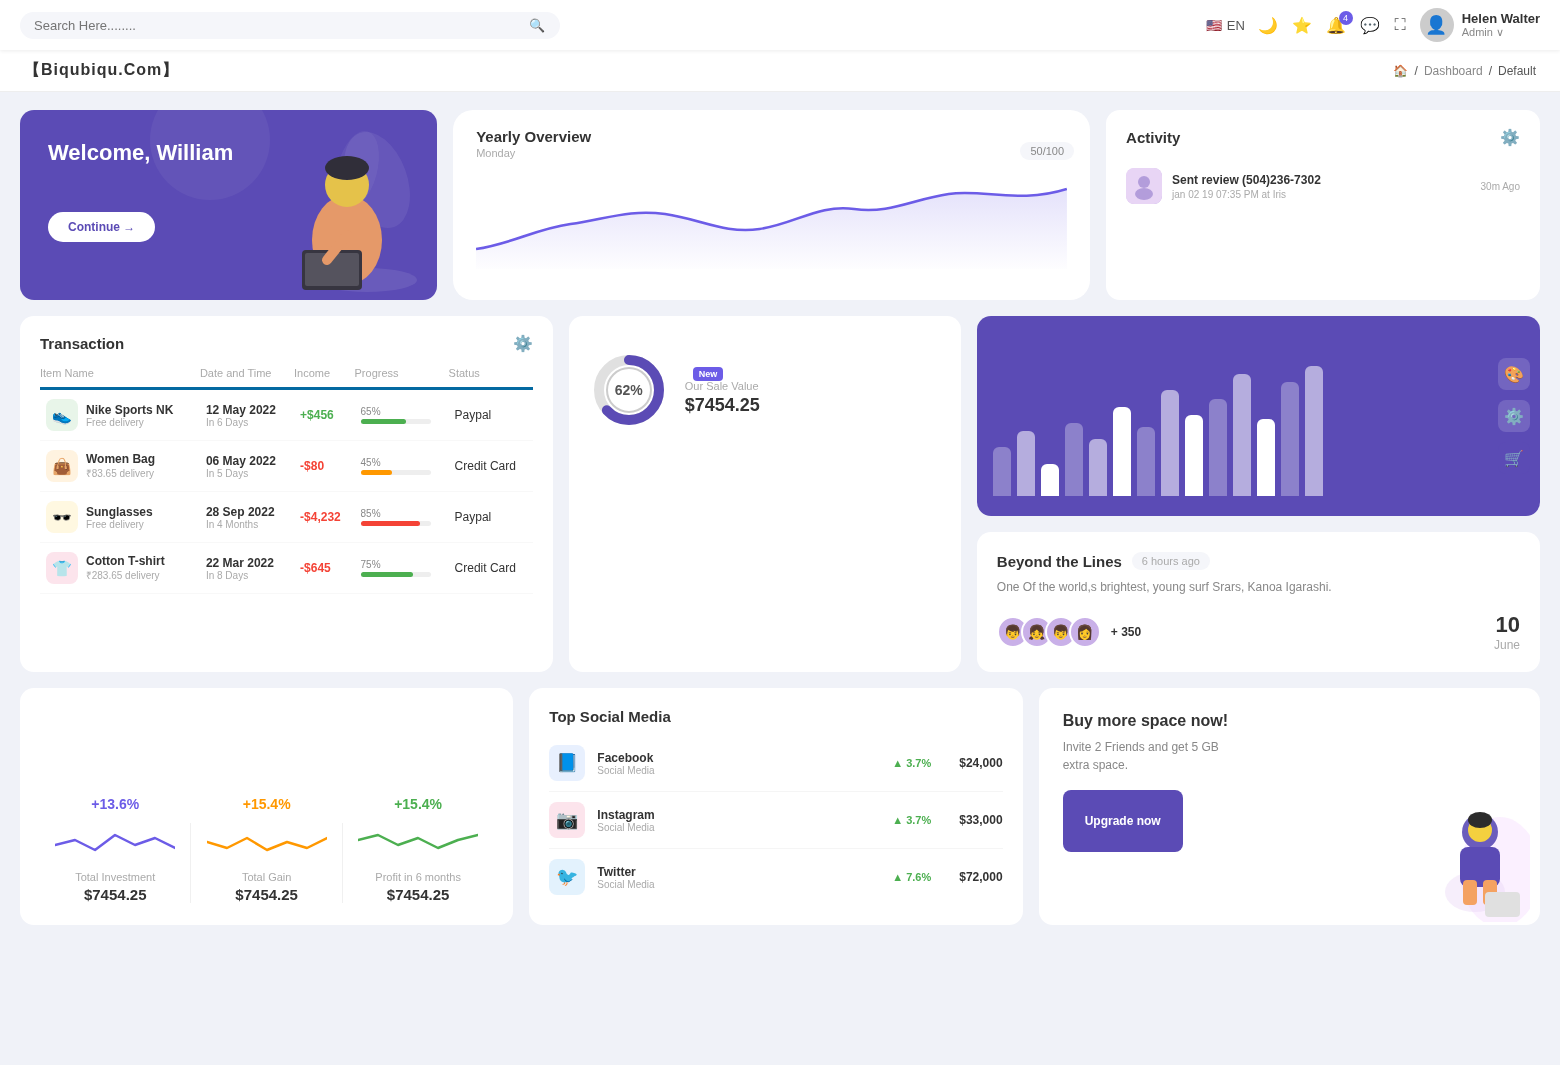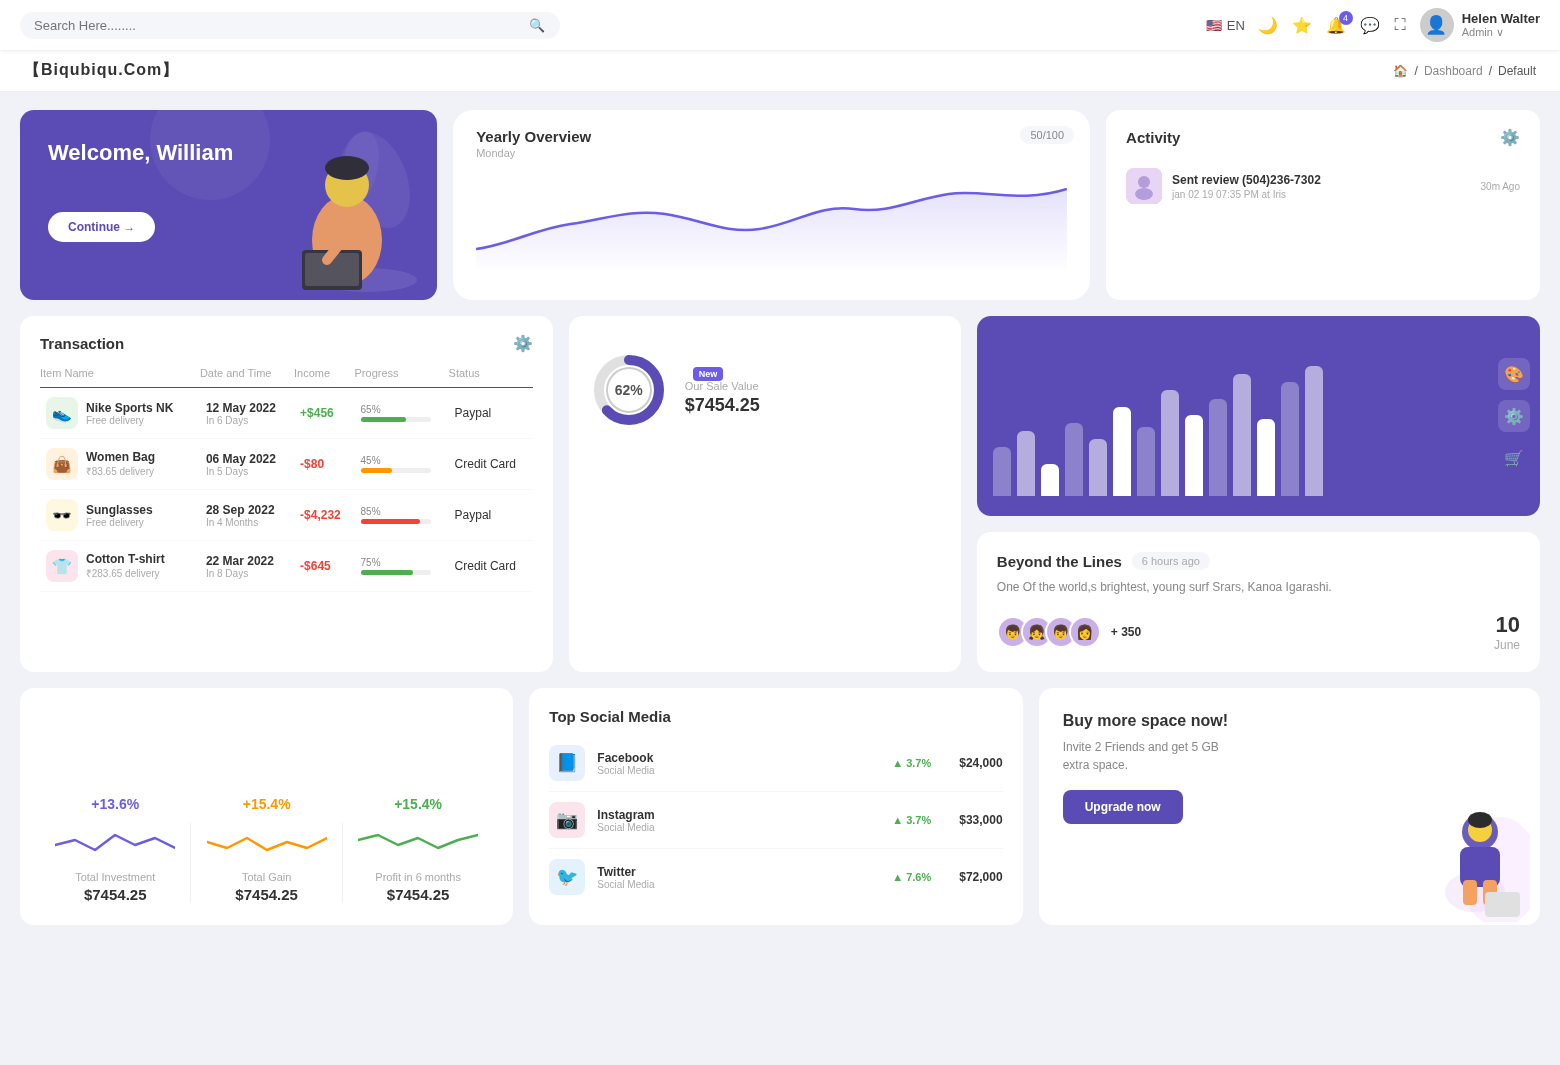--- a/index.html
+++ b/index.html
@@ -72,21 +72,21 @@
     }
 
     
     .yearly-card {
       background: #fff; border-radius: 20px; padding: 18px 23px;
       flex: 1.8; position: relative;
     }
     .card-title { font-size: 15px; font-weight: 700; color: #333; }
     .card-subtitle { font-size: 11px; color: #aaa; margin-top: 2px; }
     .card-badge-top {
-      position: absolute; top: 16px; right: 16px;
+      position: absolute; top: 32px; right: 16px;
       background: #f5f6fa; border-radius: 12px; padding: 3px 10px;
       font-size: 11px; color: #888;
     }
     .chart-area { margin-top: 10px; width: 100%; height: 100px; }
 
     
     .activity-card {
       background: #fff; border-radius: 14px; padding: 18px 20px; flex: 1.2;
     }
     .activity-header {
@@ -109,21 +109,21 @@
     
     .transaction-card {
       background: #fff; border-radius: 14px; padding: 18px 20px; flex: 1.4;
     }
     .transaction-header {
       display: flex; justify-content: space-between; align-items: center; margin-bottom: 14px;
     }
     .tx-table { width: 100%; border-collapse: collapse; }
     .tx-table th {
       text-align: left; font-size: 11px; color: #aaa; font-weight: 500;
-      padding-bottom: 8px; border-bottom: 1px solid #0369a1;
+      padding-bottom: 8px; border-bottom: 3px solid #0369a1;
     }
     .tx-table td {
       padding: 9px 6px; font-size: 12px; vertical-align: middle;
     }
     .tx-table tr { border-bottom: 1px solid #f8f8f8; }
     .item-name { font-weight: 600; font-size: 12px; color: #333; }
     .item-sub { font-size: 10px; color: #aaa; }
     .income-pos { color: #4caf50; font-weight: 600; }
     .income-neg { color: #f44336; font-weight: 600; }
     .progress-bar { height: 5px; border-radius: 3px; background: #eee; width: 70px; }
@@ -207,21 +207,21 @@
 
     
     .buy-card {
       background: #fff; border-radius: 14px; padding: 24px; flex: 1;
       position: relative; overflow: hidden;
     }
     .buy-card h3 { font-size: 16px; font-weight: 700; margin-bottom: 8px; }
     .buy-card p { font-size: 12px; color: #888; line-height: 1.5; max-width: 180px; }
     .upgrade-btn {
       margin-top: 16px; background: #5b4bb5; color: #fff; border: none;
-      border-radius: 8px; padding: 10px 22px; font-size: 12px; font-weight: 600; cursor: pointer;
+      border-radius: 8px; padding: 24px 22px; font-size: 12px; font-weight: 600; cursor: pointer;
     }
 
     
     .beyond-card {
       background: #fff; border-radius: 14px; padding: 20px; flex: 0 0 380px;
       display: flex; flex-direction: column; gap: 8px;
     }
     .beyond-header { display: flex; align-items: center; gap: 10px; }
     .beyond-title { font-size: 15px; font-weight: 700; }
     .beyond-time { font-size: 11px; color: #aaa; background: #f5f6fa; border-radius: 10px; padding: 3px 10px; }

